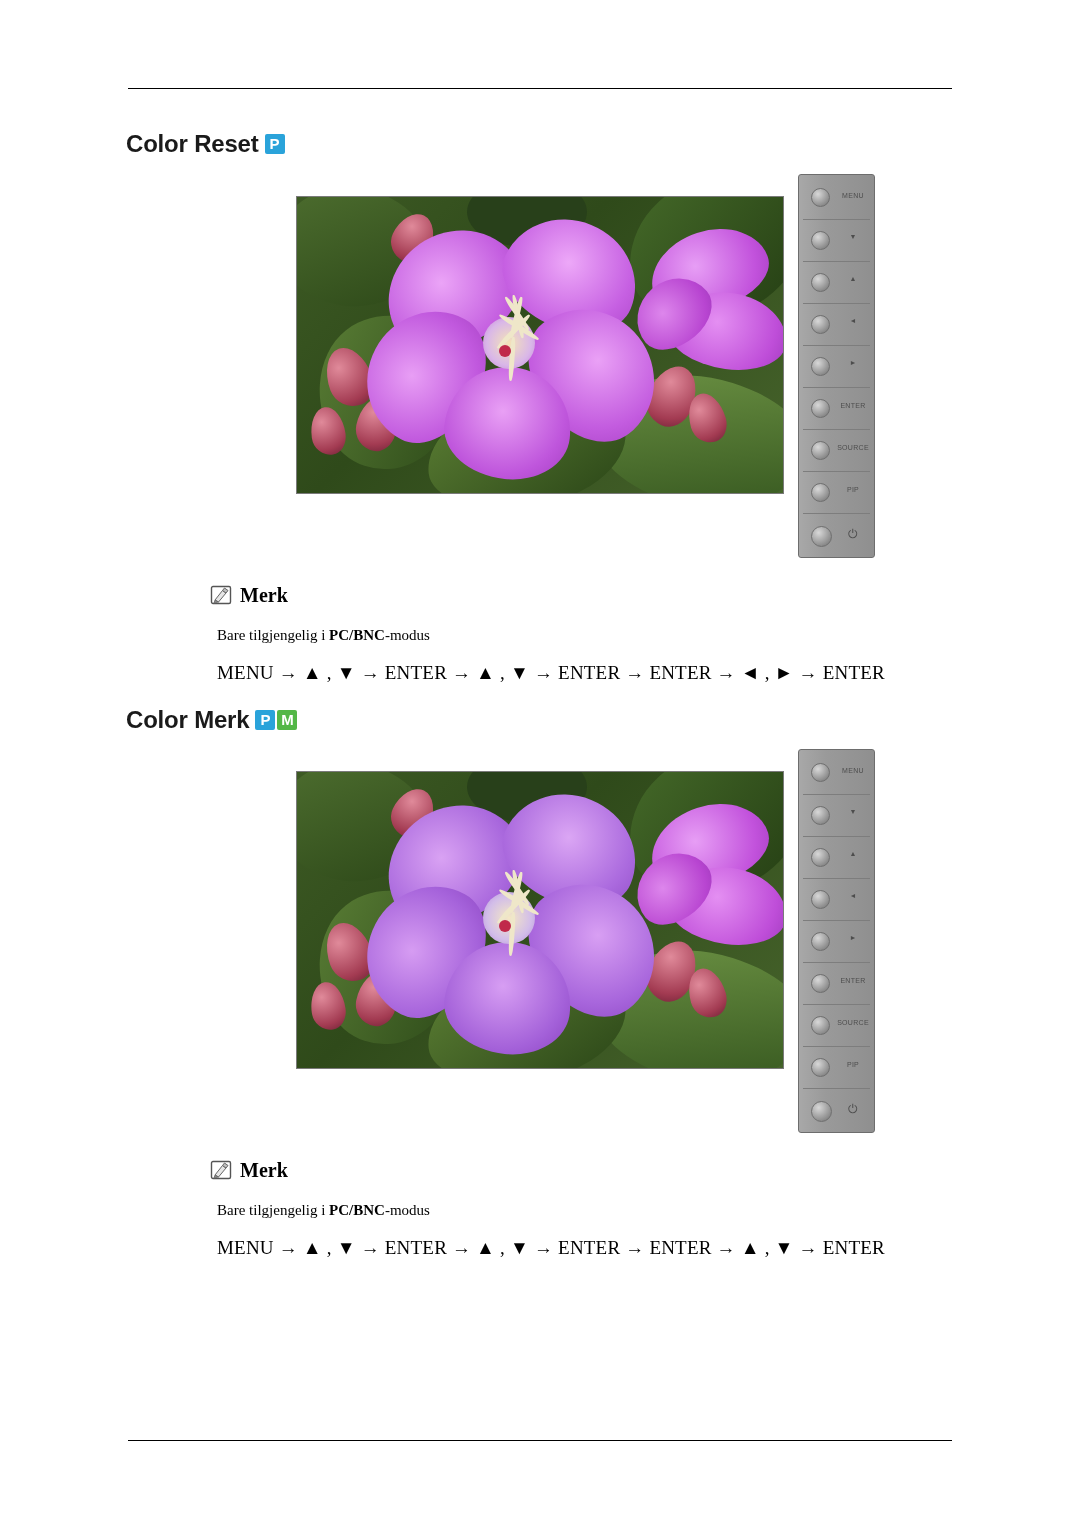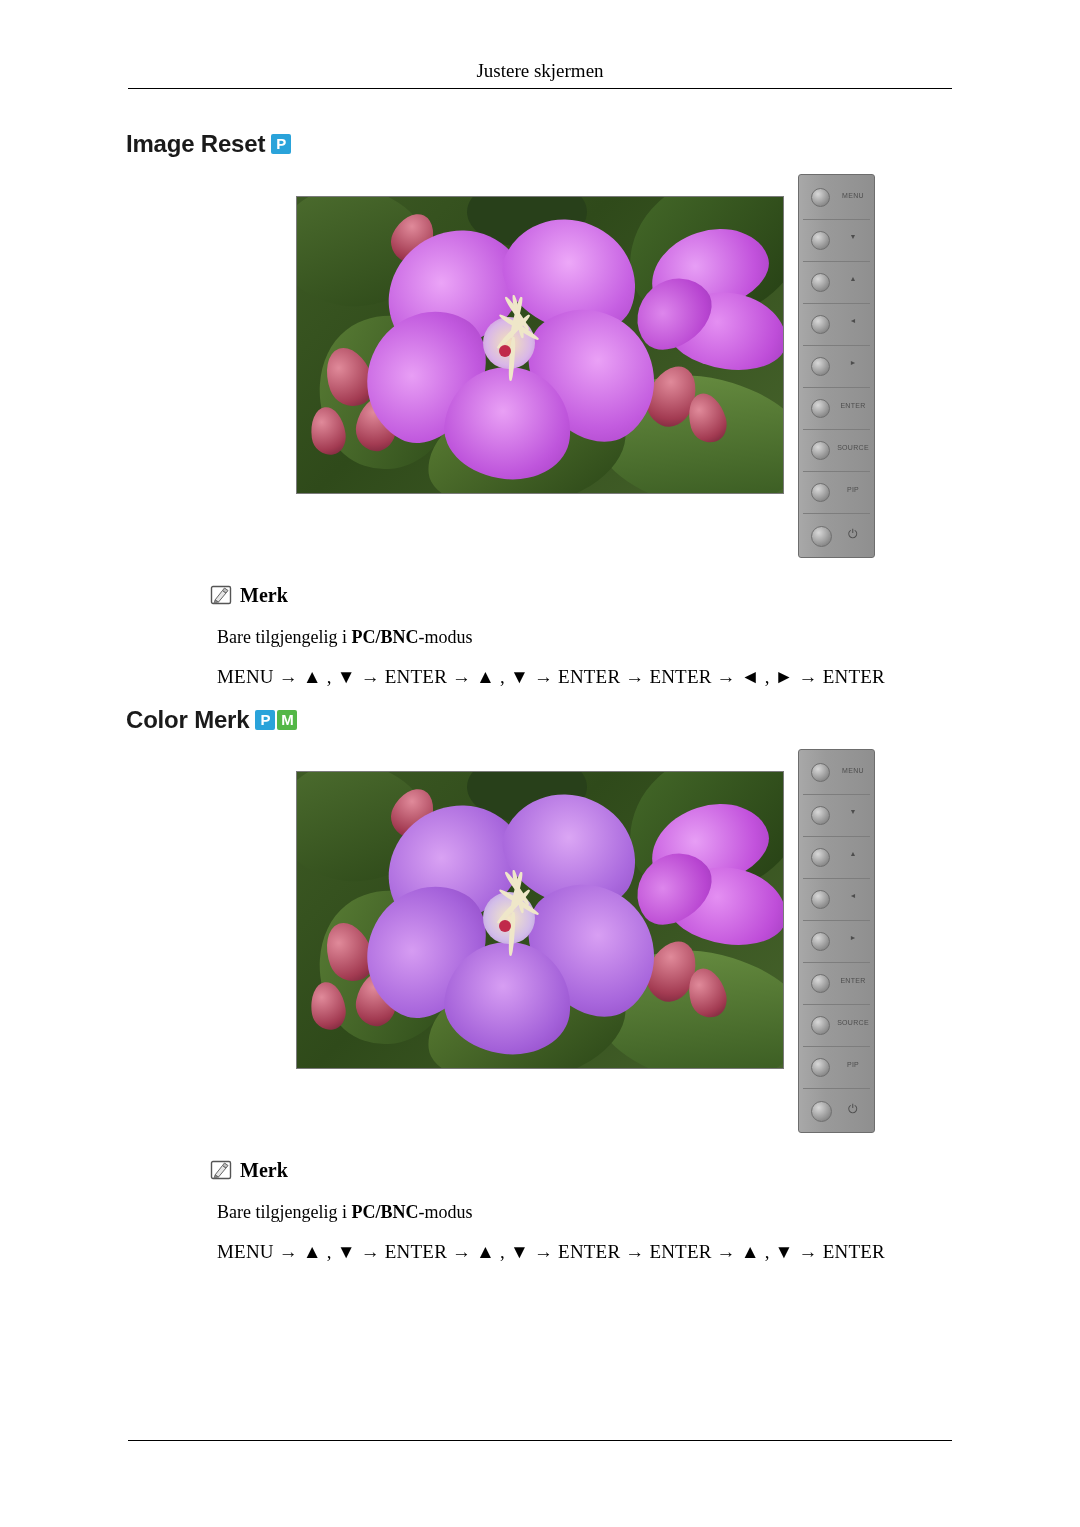--- a/index.html
+++ b/index.html
@@ -167,41 +167,40 @@
   }
   .note-icon {
     display: inline-block;
     width: 22px;
     height: 20px;
     vertical-align: -3px;
     margin-right: 8px;
   }
   .note-line {
     font-family: "Liberation Serif", serif;
-    font-size: 18px;
+    font-size: 15px;
     white-space: nowrap;
   }
   .note-line b { font-weight: bold; }
   .seq {
     font-family: Liberation Serif, serif;
     font-size: 19px;
     white-space: nowrap;
     letter-spacing: 0.2px;
   }
 </style>
 </head>
 <body>
 
 <div class="page">
 
-  <div class="header-text">Justere skjermen</div>
   <div class="rule rule-top"></div>
 
   <div class="section-title" style="left:126px; top:130px;">
-    <span>Image Reset</span><span class="badge badge-p">P</span>
+    <span>Color Reset</span><span class="badge badge-p">P</span>
   </div>
 
   <div class="monitor" style="left:296px; top:196px;">
     <div class="screen">
       <div class="screen-inner">
 
         <div class="leaf" style="left:-20px; top:-10px; width:150px; height:120px; transform:rotate(18deg);"></div>
         <div class="leaf" style="left:20px; top:120px; width:140px; height:150px; transform:rotate(-25deg); background:linear-gradient(140deg,#5b7f36,#2d4a19);"></div>
         <div class="leaf" style="left:330px; top:-20px; width:180px; height:140px; transform:rotate(-12deg); background:linear-gradient(140deg,#456a29,#243d13);"></div>
         <div class="leaf" style="left:300px; top:180px; width:210px; height:130px; transform:rotate(14deg); background:linear-gradient(160deg,#6e9445,#31521c);"></div>

